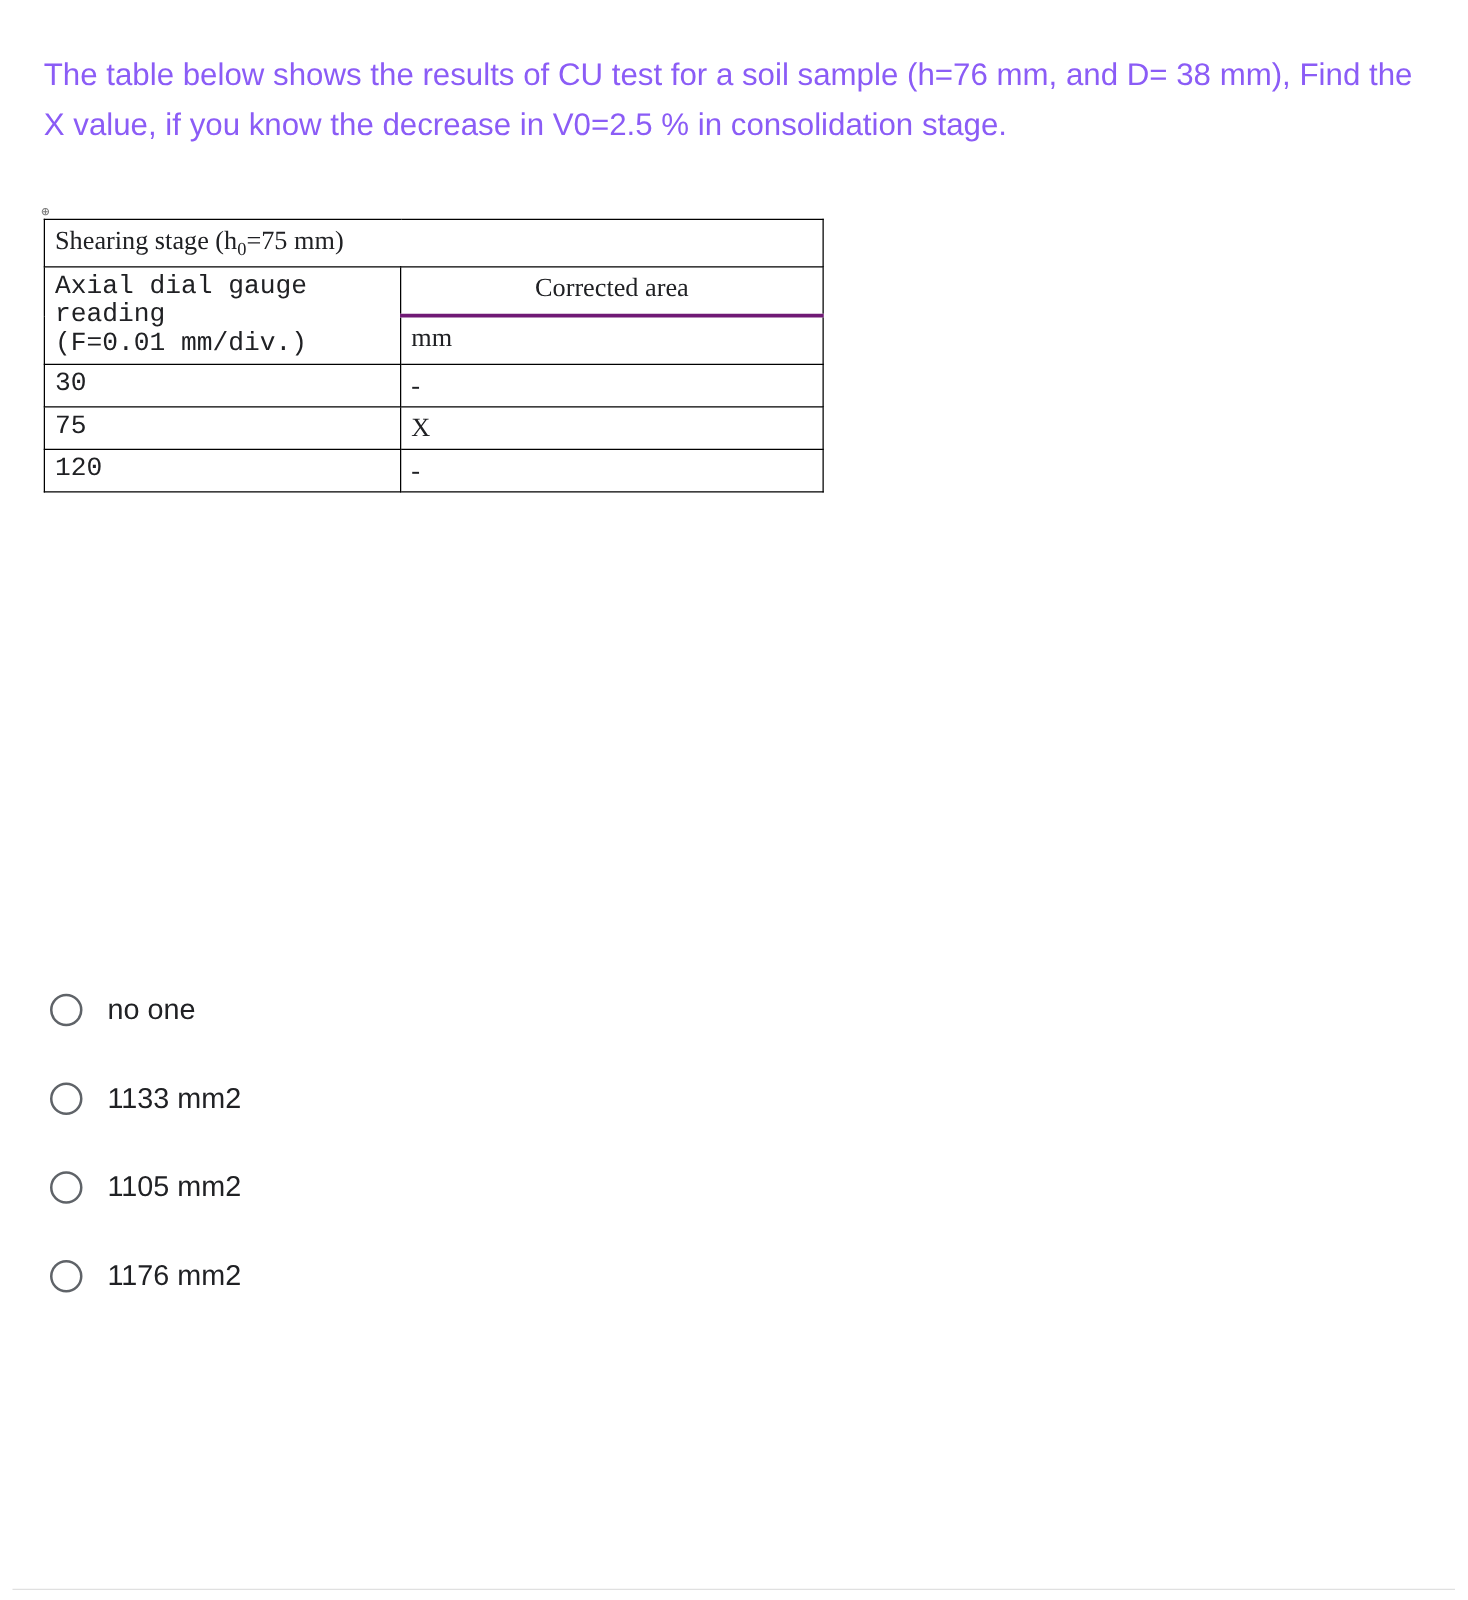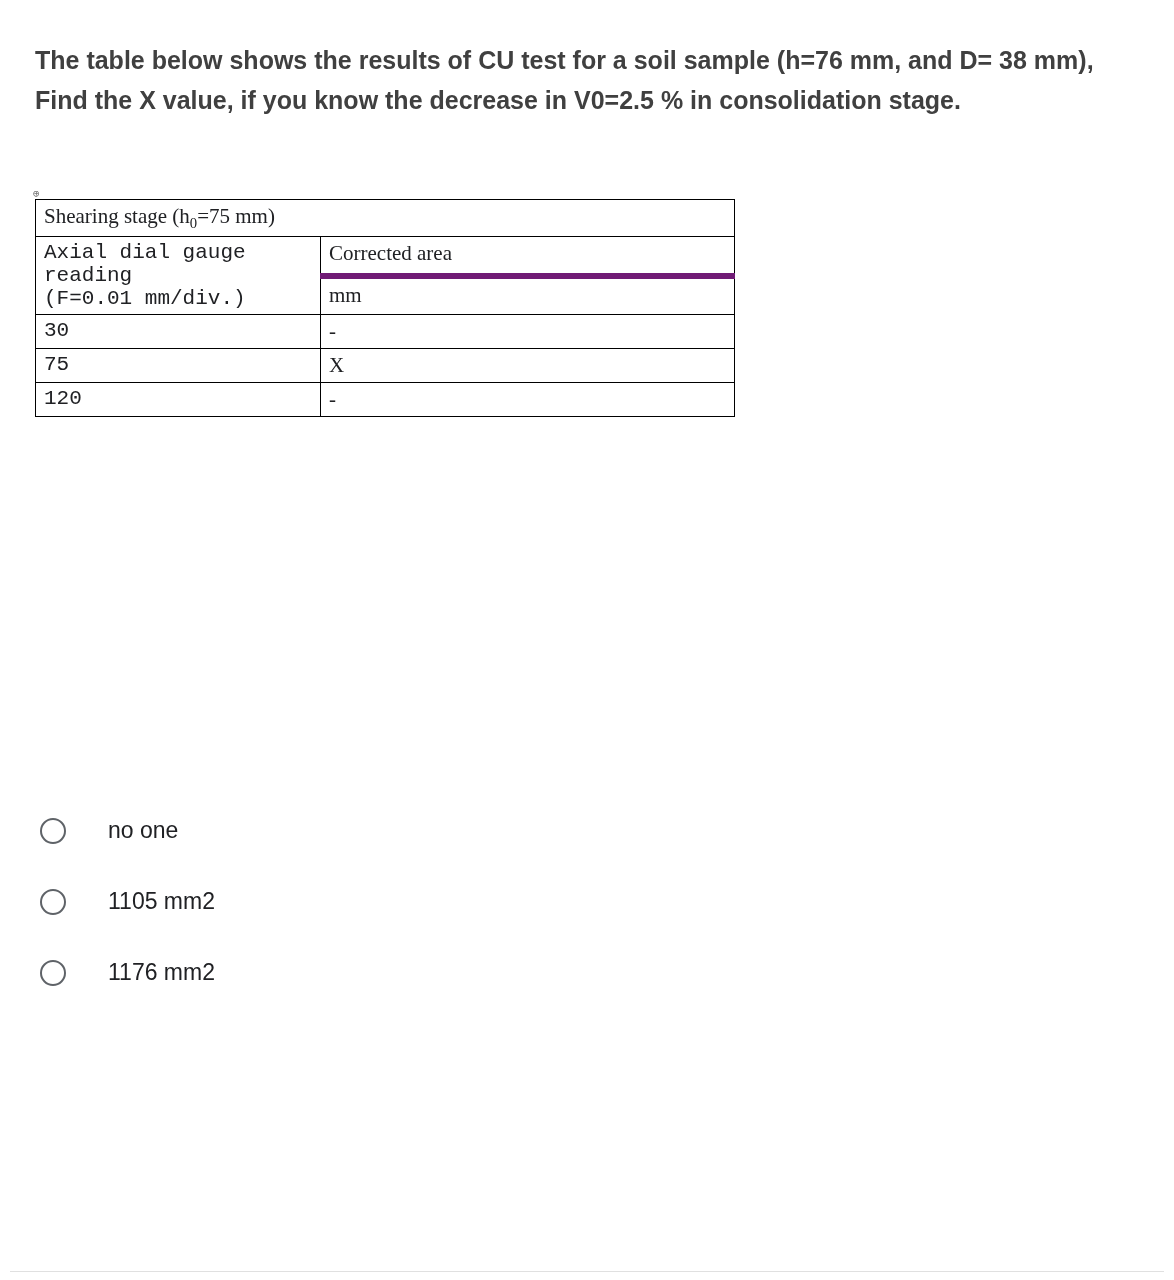--- a/index.html
+++ b/index.html
@@ -12,40 +12,40 @@
       background: #ffffff;
       width: 1174px;
       height: 1280px;
       padding: 40px 35px 20px 35px;
       color: #202124;
       position: relative;
     }
     .question-text {
       font-size: 25px;
       line-height: 1.6;
-      color: #404040;
-      margin-bottom: 79px;
-      font-weight: 700;
+      color: #8b5cf6;
+      margin-bottom: 55px;
+      font-weight: 400;
     }
     .table-wrapper {
       position: relative;
       margin-left: 0px;
       margin-bottom: 400px;
     }
     .anchor-icon {
       position: absolute;
       top: -12px;
       left: -2px;
       font-size: 11px;
       color: #777;
       font-family: monospace;
     }
     table.data-table {
       border-collapse: collapse;
-      width: 700px;
+      width: 624px;
       font-family: 'Times New Roman', Times, serif;
     }
     table.data-table td, table.data-table th {
       border: 1px solid #000;
       padding: 4px 8px;
       text-align: left;
       font-weight: normal;
       font-size: 21px;
       vertical-align: top;
     }
@@ -64,21 +64,20 @@
       border-bottom: none;
     }
     .options {
       margin-left: 5px;
     }
     .option-row {
       display: flex;
       align-items: center;
       margin-bottom: 44px;
       cursor: pointer;
-      gap: 22px;
     }
     .option-row:last-child {
       margin-bottom: 20px;
     }
     .radio-circle {
       width: 26px;
       height: 26px;
       border: 2.5px solid #5f6368;
       border-radius: 50%;
       margin-right: 20px;
@@ -109,21 +108,21 @@
         <tr>
       <td colspan="2" class="merged-header">
         <span>Shearing stage (h</span><span class="sub0">0</span><span>=75 mm)</span>
       </td>
     </tr>
     <tr class="header-top-row">
       <td class="col1" rowspan="2">
         <span>Axial dial gauge reading</span><br>
         <span>(F=0.01 mm/div.)</span>
       </td>
-      <td style="border-bottom:6px solid #701a75;">Corrected area</td>
+      <td style="border-bottom:3px solid #701a75;text-align:center;">Corrected area</td>
     </tr>
     <tr class="header-bottom-row">
       <td>mm</td>
     </tr>
     <tr>
       <td class="col1">30</td>
       <td>-</td>
     </tr>
     <tr>
       <td class="col1">75</td>
@@ -137,20 +136,24 @@
     </table>
 </div>
 
 <div class="options">
   <div class="option-row">
     <span class="radio-circle"></span>
     <span class="option-label">no one</span>
   </div>
   <div class="option-row">
     <span class="radio-circle"></span>
+    <span class="option-label">1133 mm2</span>
+  </div>
+  <div class="option-row">
+    <span class="radio-circle"></span>
     <span class="option-label">1105 mm2</span>
   </div>
   <div class="option-row">
     <span class="radio-circle"></span>
     <span class="option-label">1176 mm2</span>
   </div>
 </div>
 
 <div class="bottom-line"></div>
 

